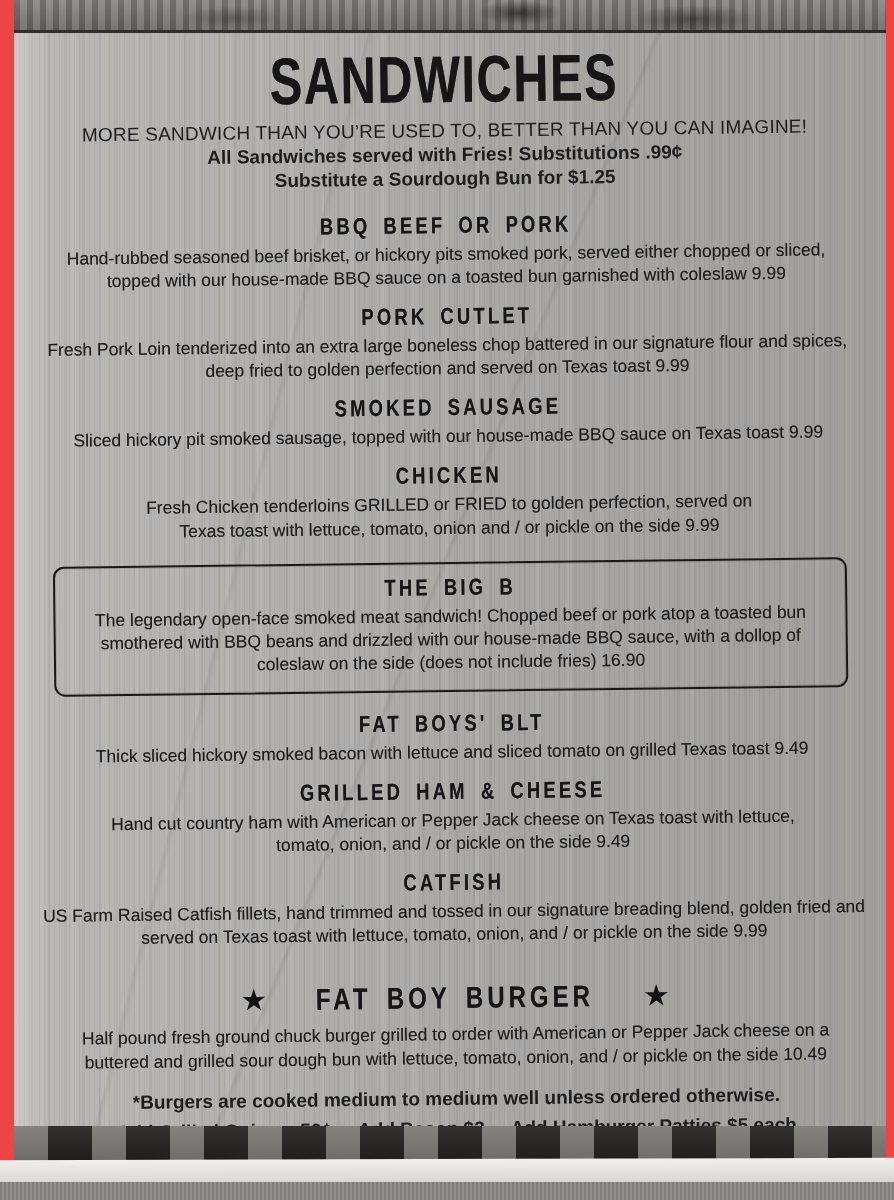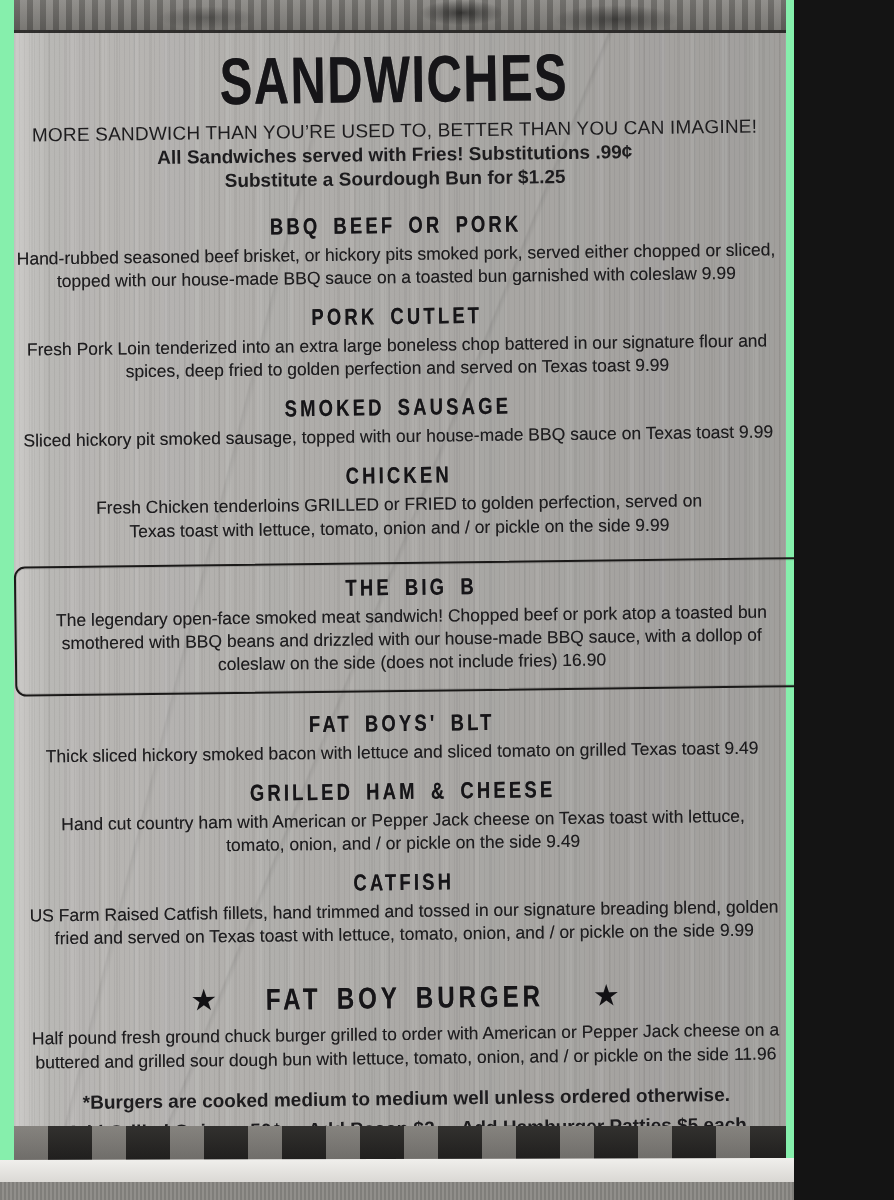--- a/index.html
+++ b/index.html
@@ -3,22 +3,22 @@
 <meta charset="utf-8">
 <style>
   html,body{margin:0;padding:0;}
   body{
     width:894px;height:1200px;
     font-family:"Liberation Sans",sans-serif;
     background:#141414;
     overflow:hidden;
   }
   .photo{
-    position:relative;width:794px;height:1200px;
-    background:#86efac;
+    position:relative;width:894px;height:1200px;
+    background:#ef4444;
     overflow:hidden;
   }
   
   .top-grunge{
     position:absolute;left:14px;right:8px;top:0;height:32px;
     background:
       radial-gradient(60px 18px at 58% 40%, rgba(0,0,0,.55), transparent 70%),
       radial-gradient(90px 20px at 78% 60%, rgba(0,0,0,.4), transparent 70%),
       radial-gradient(70px 16px at 25% 55%, rgba(0,0,0,.25), transparent 70%),
       repeating-linear-gradient(90deg, rgba(0,0,0,.18) 0 6px, rgba(255,255,255,.07) 6px 13px),
@@ -168,21 +168,21 @@
     <div class="item">
       <div class="heading item-name">CATFISH</div>
       <p class="item-desc w820"><span>US Farm Raised Catfish fillets, hand trimmed and tossed in our signature breading blend, golden fried and served on Texas toast with lettuce, tomato, onion, and / or pickle on the side</span> <span>9.99</span></p>
     </div>
 
     <div class="burger-head">
       <span class="star">★</span>
       <div class="heading">FAT BOY BURGER</div>
       <span class="star">★</span>
     </div>
-    <p class="item-desc w810" style="margin-top:-2px;"><span>Half pound fresh ground chuck burger grilled to order with American or Pepper Jack cheese on a buttered and grilled sour dough bun with lettuce, tomato, onion, and / or pickle on the side</span> <span>11.96</span></p>
+    <p class="item-desc w810" style="margin-top:-2px;"><span>Half pound fresh ground chuck burger grilled to order with American or Pepper Jack cheese on a buttered and grilled sour dough bun with lettuce, tomato, onion, and / or pickle on the side</span> <span>10.49</span></p>
 
     <div class="burger-note">*Burgers are cooked medium to medium well unless ordered otherwise.</div>
     <div class="addons">
       <span>Add Grilled Onions .50¢</span>
       <span>Add Bacon $2</span>
       <span>Add Hamburger Patties $5 each</span>
     </div>
 
     <div class="cater">
 

